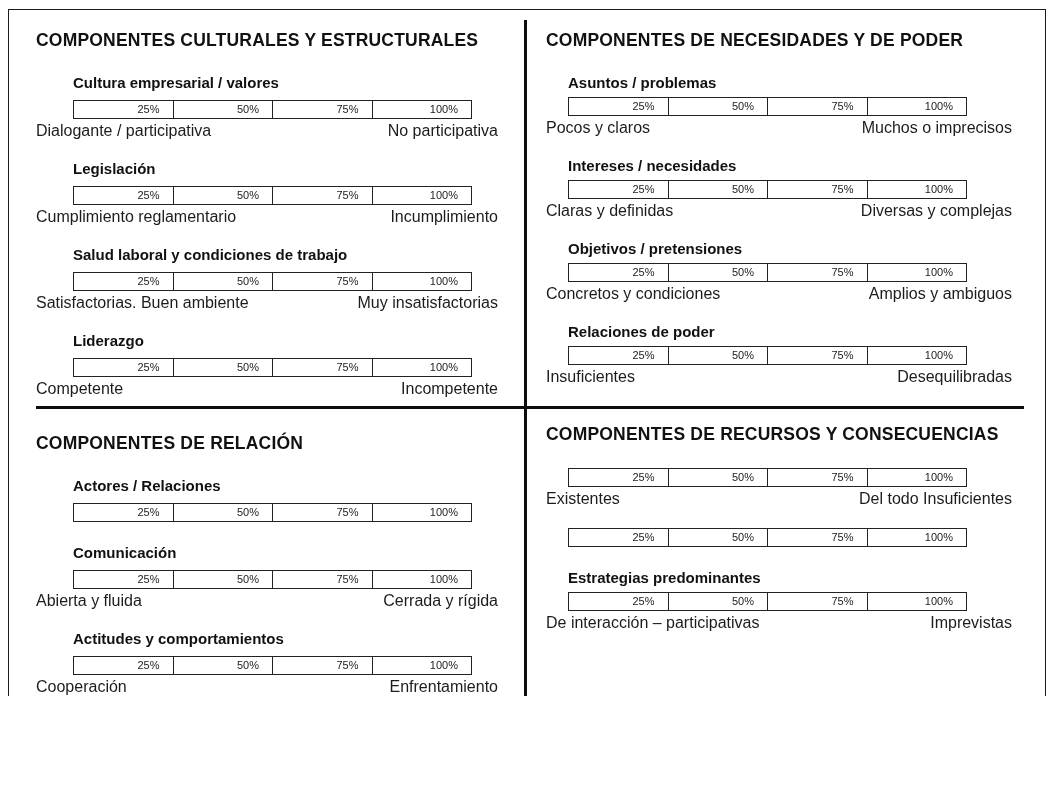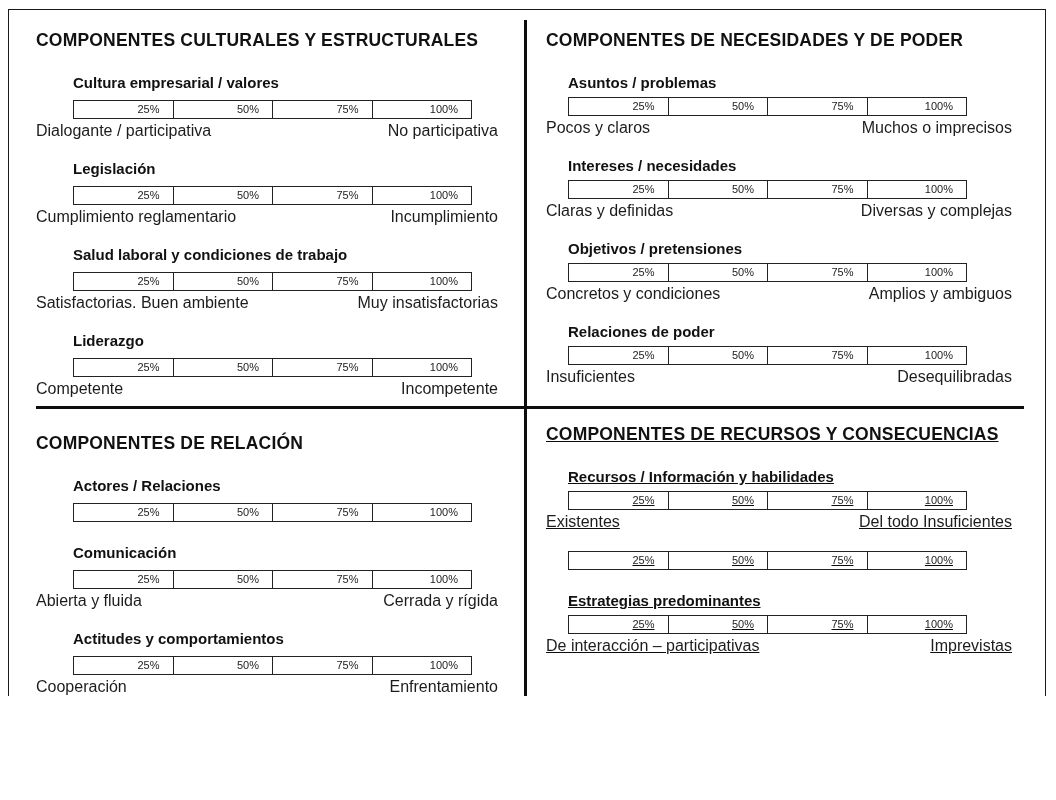--- a/index.html
+++ b/index.html
@@ -7,21 +7,21 @@
     position:relative;width:1056px;height:696px;background:#ffffff;
     font-family:"Liberation Sans","DejaVu Sans",sans-serif;color:#0d0d0d;overflow:hidden;
   }
   .frame{position:absolute;left:8px;top:9px;width:1036px;height:786px;border:1.5px solid #1a1a1a;}
   .v-divider{position:absolute;left:524px;top:20px;width:3px;height:765px;background:#0d0d0d;}
   .h-divider{position:absolute;left:36px;top:406px;width:988px;height:3px;background:#0d0d0d;}
   .quad{position:absolute;}
   .q-tl{left:36px;top:30px;width:462px;}
   .q-tr{left:546px;top:30px;width:466px;}
   .q-bl{left:36px;top:433px;width:462px;}
-  .q-br{left:546px;top:424px;width:466px;text-decoration:underline;}
+  .q-br{left:546px;top:424px;width:466px;}
   .q-title{
     margin:0 0 24px 0;font-size:17.5px;font-weight:bold;letter-spacing:.2px;line-height:20px;color:#111;
   }
   .row{margin-bottom:22px;}
   .row-heading{
     margin:0 0 5px 0;font-size:15px;font-weight:bold;line-height:18px;color:#111;
   }
   .q-tl .row-heading,.q-tl .bar,.q-bl .row-heading,.q-bl .bar{margin-left:37px;margin-top:8px;}
   .q-tr .row-heading,.q-tr .bar,.q-br .row-heading,.q-br .bar{margin-left:22px;}
   .bar{
@@ -219,21 +219,20 @@
         <span class="lab-left">Baja</span>
         <span class="lab-right">Alta</span>
       </div>
     </div>
   </section>
 
   <section class="quad q-br">
     <h2 class="q-title">COMPONENTES DE RECURSOS Y CONSECUENCIAS</h2>
 
     <div class="row">
-      <h3 class="row-heading">Recursos / Información y habilidades</h3>
       <div class="bar">
         <div class="cell">25%</div>
         <div class="cell">50%</div>
         <div class="cell">75%</div>
         <div class="cell">100%</div>
       </div>
       <div class="labels">
         <span class="lab-left">Existentes</span>
         <span class="lab-right">Del todo Insuficientes</span>
       </div>

